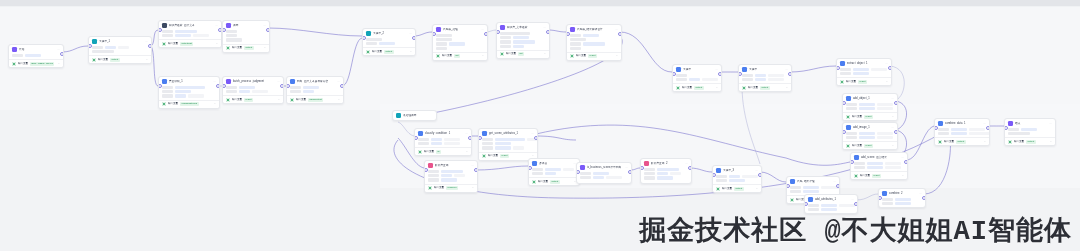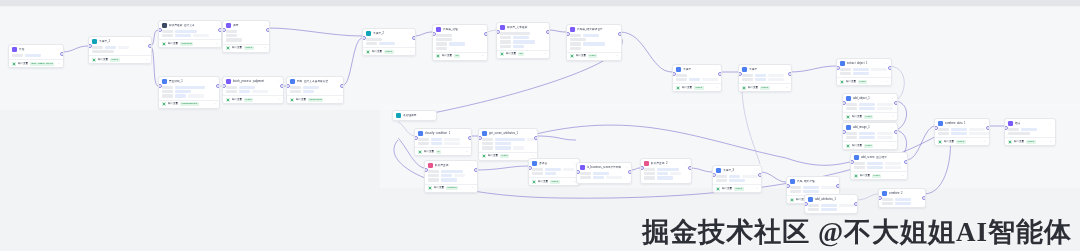--- a/index.html
+++ b/index.html
@@ -95,21 +95,21 @@
   
   .pill{
     position:absolute;background:#ffffff;border:1px solid #e6e8ec;
     border-radius:3px;box-shadow:0 1px 2px rgba(30,35,60,.07);
     display:flex;align-items:center;gap:2px;padding:2px 4px 2px 3px;
   }
   
   #watermark{
     position:absolute;left:0;bottom:2px;width:1080px;
     text-align:right;padding-right:8px;box-sizing:border-box;
-    font-family:Liberation Serif, serif;
+    font-family:Liberation Mono, monospace;
     font-size:27px;line-height:34px;font-weight:700;
     color:#2d2f36;letter-spacing:1px;
     text-shadow:0 1px 0 rgba(255,255,255,.6);
     pointer-events:none;white-space:nowrap;
   }
 </style>
 </head>
 <body>
 
 <div id="canvas">

